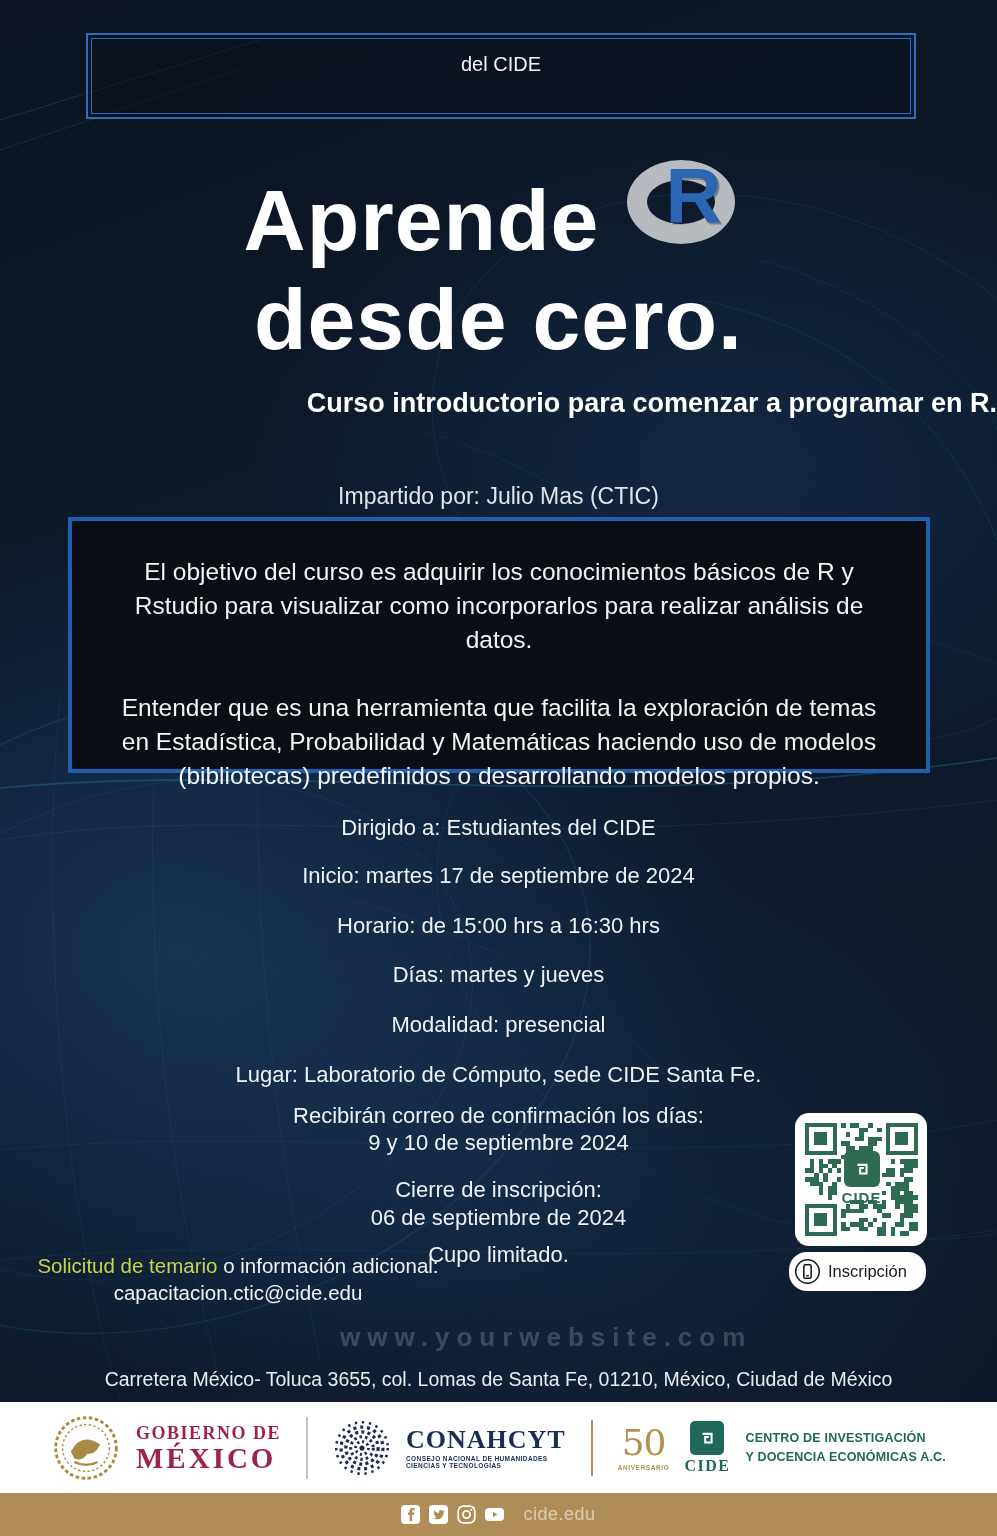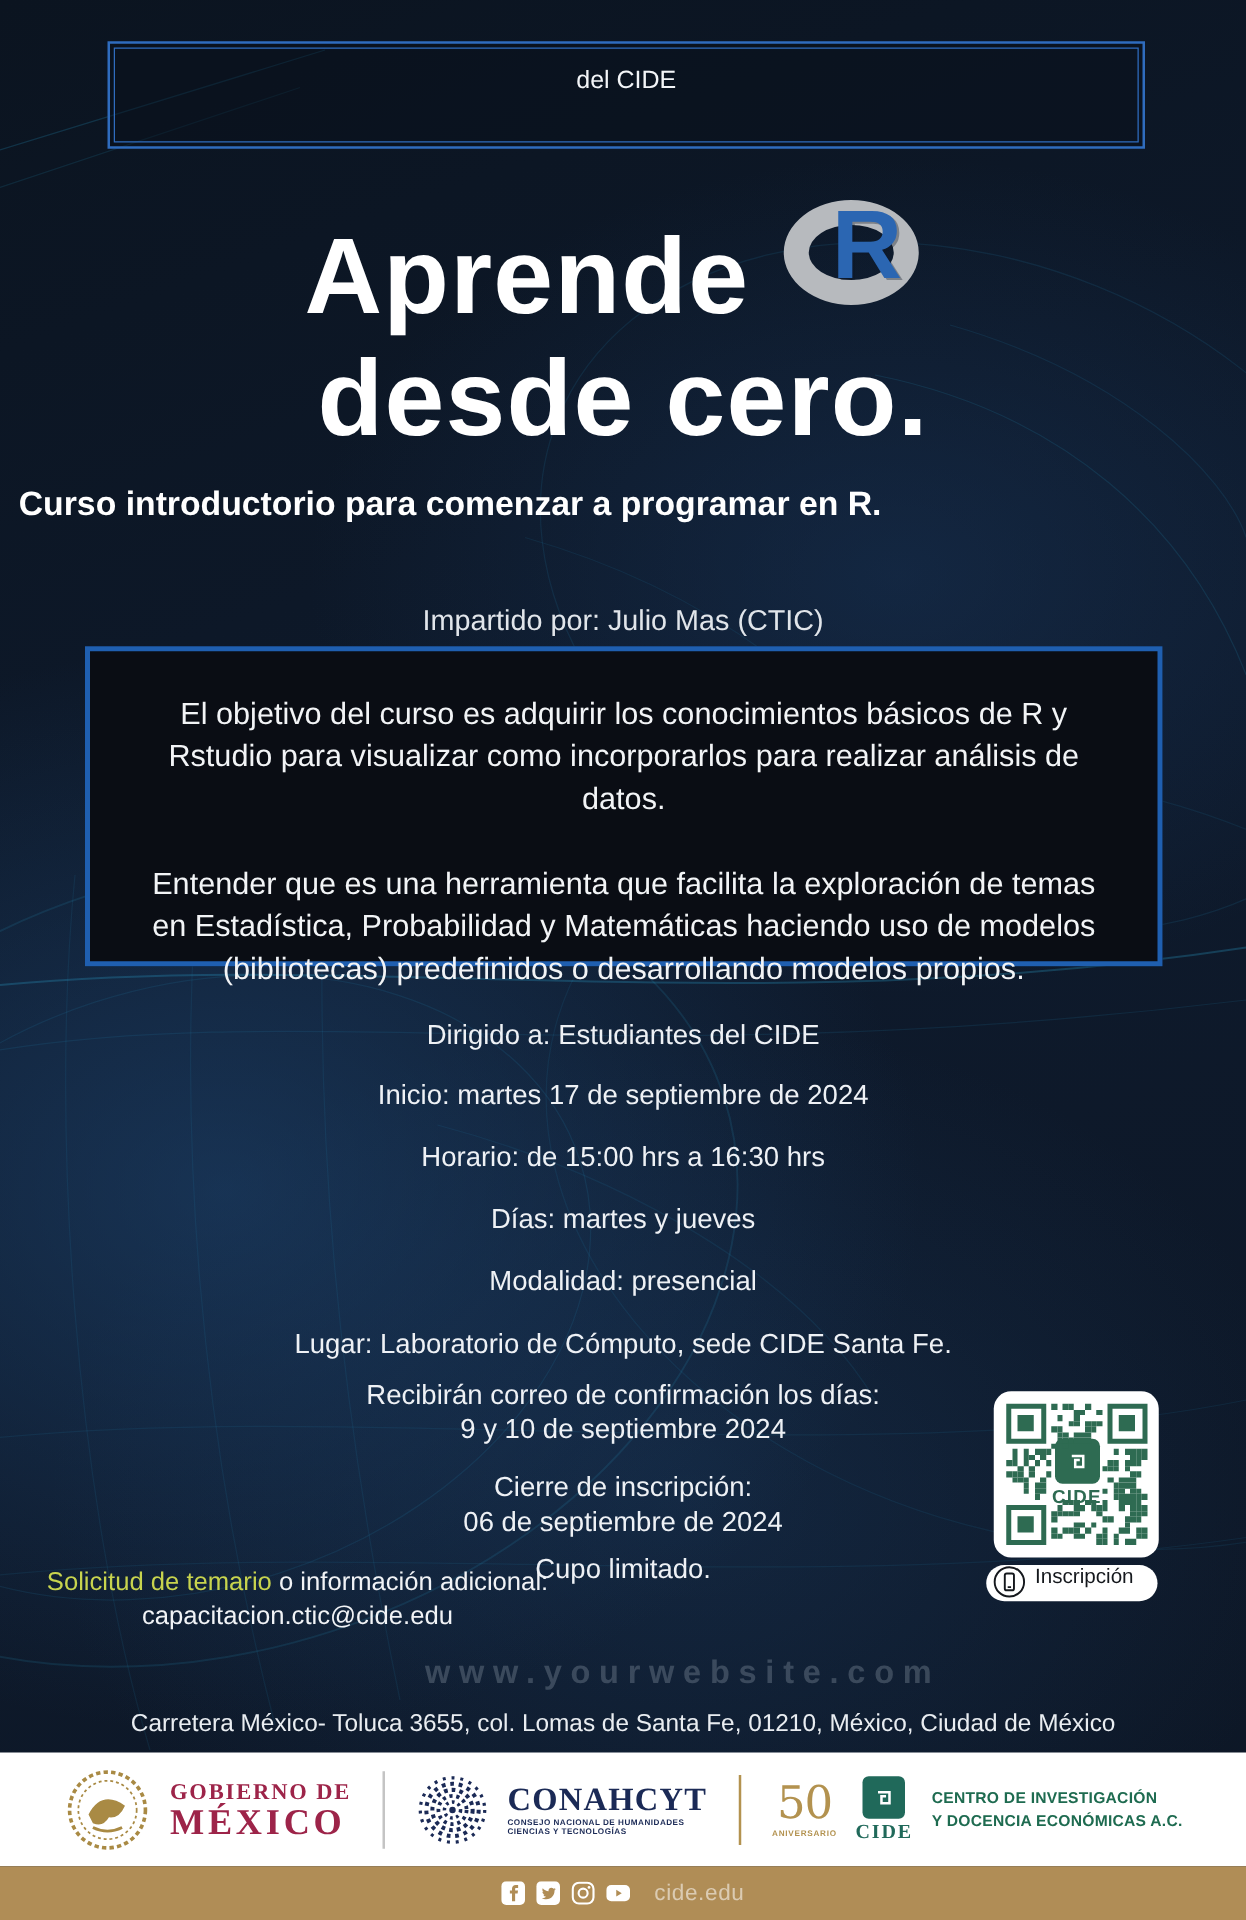--- a/index.html
+++ b/index.html
@@ -18,41 +18,41 @@
   .org-line{font-size:20px;line-height:28px;color:#f3f5f8;}
   
   .title{position:absolute;left:0;right:0;text-align:center;font-weight:bold;color:#ffffff;
     font-size:86px;line-height:1.05;letter-spacing:1px;}
   .l1{top:162px;}
   .l2{top:274px;}
   .rlogo{position:relative;display:inline-block;width:128px;height:100px;vertical-align:-12px;margin-left:26px;}
   .rring{position:absolute;left:2px;top:-2px;width:108px;height:84px;border:20px solid #b7babe;border-radius:50%;box-sizing:border-box;}
   .rletter{position:absolute;left:40px;top:-6px;font-size:78px;font-weight:bold;color:#2b66b2;line-height:1;
     text-shadow:2px 2px 0 rgba(13,22,36,.35);}
-  .subtitle{position:absolute;left:15px;right:0;top:388px;text-align:left;font-size:27px;font-weight:bold;color:#ffffff;}
+  .subtitle{position:absolute;left:0;right:0;top:388px;text-align:right;font-size:27px;font-weight:bold;color:#ffffff;}
   .instructor{position:absolute;left:0;right:0;top:483px;text-align:center;font-size:23px;color:#e1e5ea;}
   
   .objective{position:absolute;left:68px;top:517px;width:862px;height:256px;box-sizing:border-box;
     border:4px solid #1f5fb0;background:#0a0d14;text-align:center;padding:34px 38px 0;}
   .objective p{margin:0 0 34px;font-size:24.5px;line-height:34px;color:#f2f4f6;}
   
   .d{position:absolute;left:0;right:0;text-align:center;font-size:22px;color:#eef1f5;}
   .d0{top:815px}.d1{top:863px}.d2{top:913px}.d3{top:962px}.d4{top:1012px}
   .d5{top:1062px}.d6{top:1103px}.d7{top:1130px}.d8{top:1177px}.d9{top:1205px}.d10{top:1242px}
   
   .qrcard{position:absolute;left:795px;top:1113px;width:132px;height:133px;background:#ffffff;border-radius:14px;}
   .qrpat{position:absolute;left:10px;top:10px;width:113px;height:113px;}
   .qc{position:absolute;width:4.5px;height:4.5px;background:#2e6b52;}
   .qf{position:absolute;width:31.5px;height:31.5px;border:4.5px solid #2e6b52;box-sizing:border-box;}
   .qf::after{content:"";position:absolute;left:4.5px;top:4.5px;width:13.5px;height:13.5px;background:#2e6b52;}
   .qf.tl{left:0;top:0}.qf.tr{left:81px;top:0}.qf.bl{left:0;top:81px}
   .qlogo{position:absolute;left:50%;top:28px;transform:translateX(-50%);width:36px;height:36px;background:#2e6b52;border-radius:6px;display:flex;align-items:center;justify-content:center;}
   .qtext{position:absolute;left:50%;top:66px;transform:translateX(-50%);font-size:15px;font-weight:bold;color:#2e6b52;letter-spacing:1px;}
-  .pill{position:absolute;left:789px;top:1252px;width:137px;height:29px;background:#ffffff;border-radius:18px;
-    display:flex;gap:7px;padding-left:5px;box-sizing:border-box;color:#15181d;font-size:16.5px;}
+  .pill{position:absolute;left:789px;top:1252px;width:137px;height:39px;background:#ffffff;border-radius:18px;
+    display:flex;align-items:center;gap:7px;padding-left:5px;box-sizing:border-box;color:#15181d;font-size:16.5px;}
   
   .contact{position:absolute;left:28px;top:1252px;width:420px;text-align:center;font-size:20.5px;line-height:27px;color:#f1f3f6;}
   .hl{color:#c8d44e;}
   .email{font-size:20.5px;color:#f1f3f6;}
   .watermark{position:absolute;left:340px;top:1322px;font-size:26px;font-weight:bold;letter-spacing:7px;color:rgba(180,192,205,.26);}
   .address{position:absolute;left:0;right:0;top:1368px;text-align:center;font-size:19.5px;color:#e9edf1;}
   
   .whiteband{position:absolute;left:0;top:1402px;width:997px;height:91px;background:#ffffff;}
   .logos{display:flex;align-items:center;justify-content:center;height:100%;gap:15px;}
   .gob{text-align:left;color:#9d2449;}

